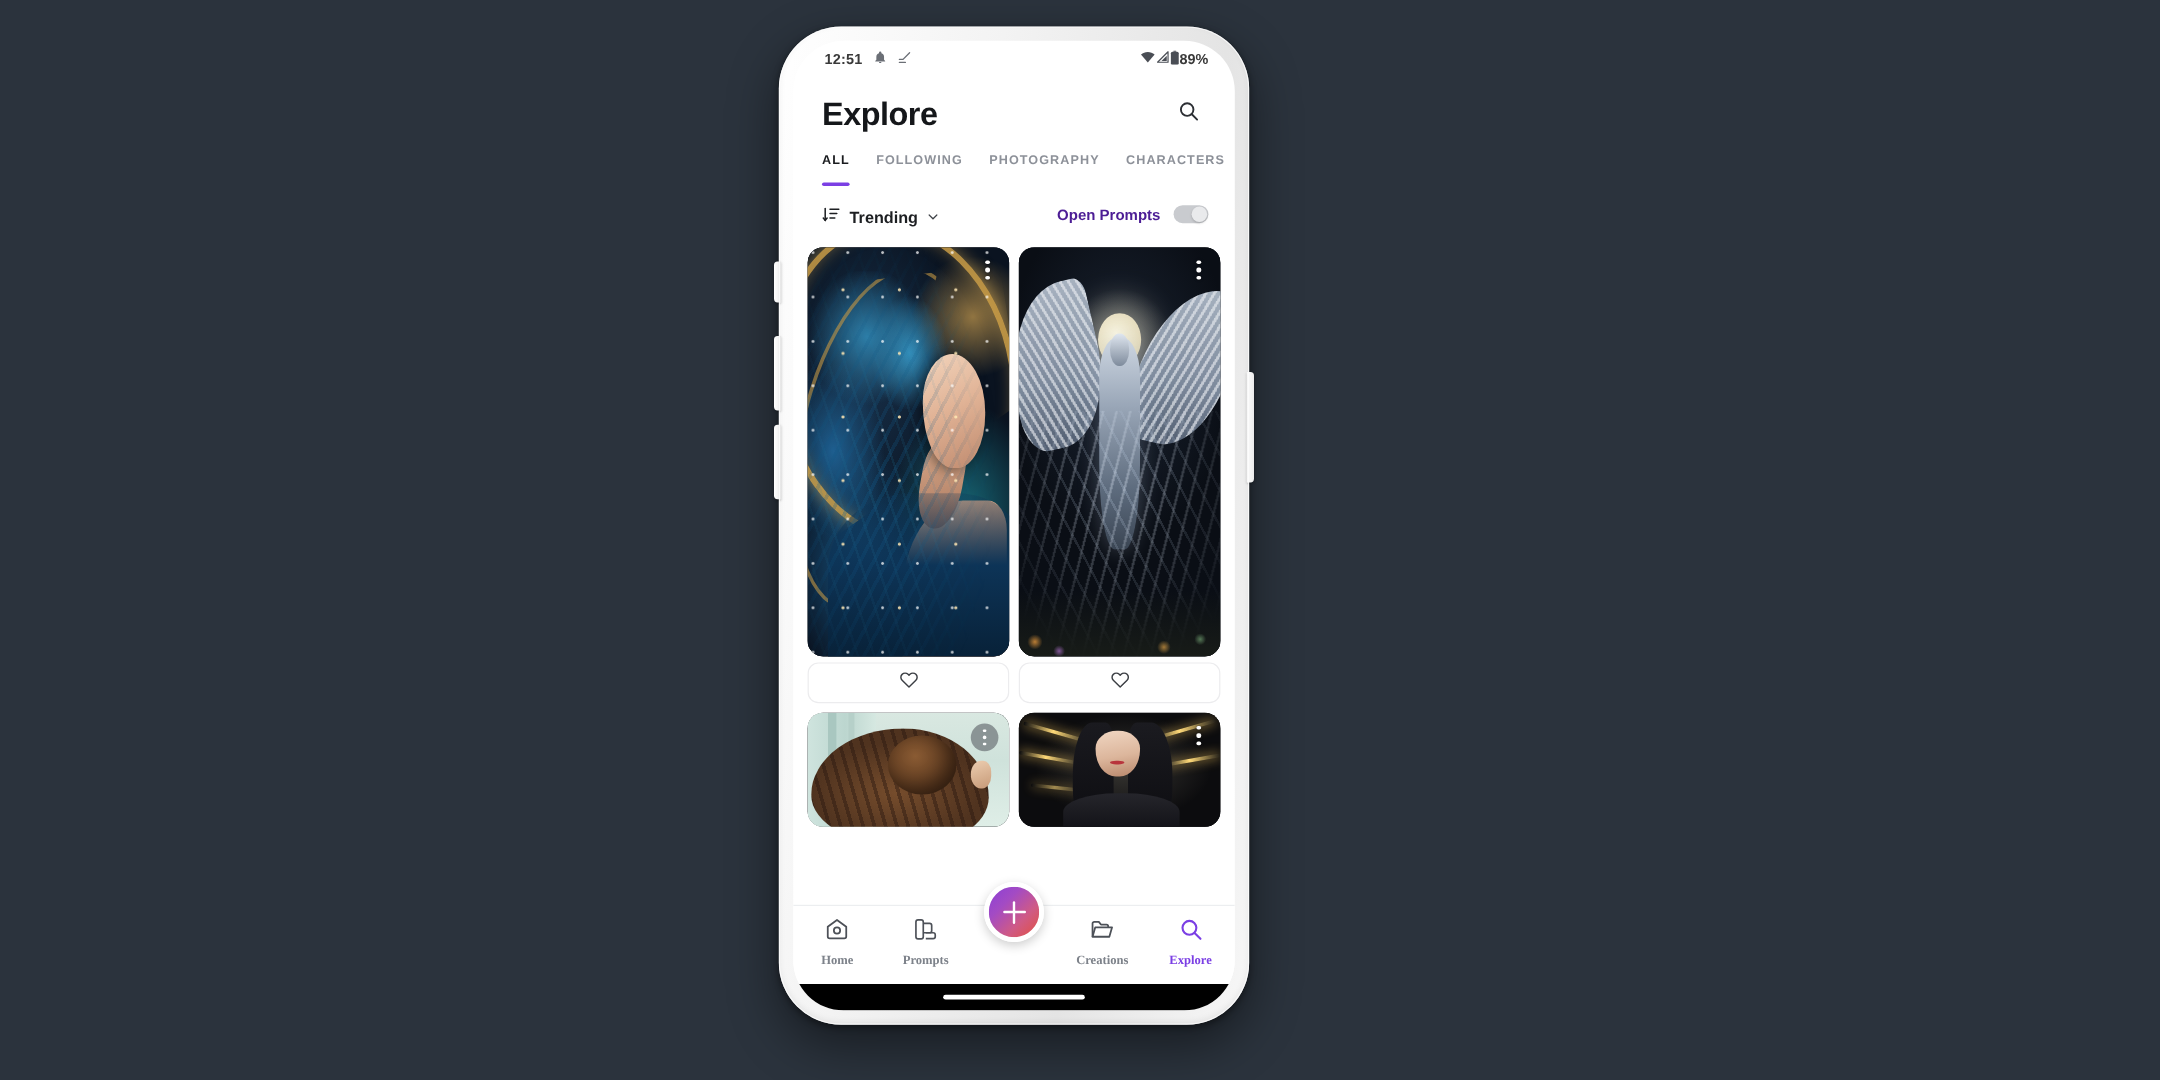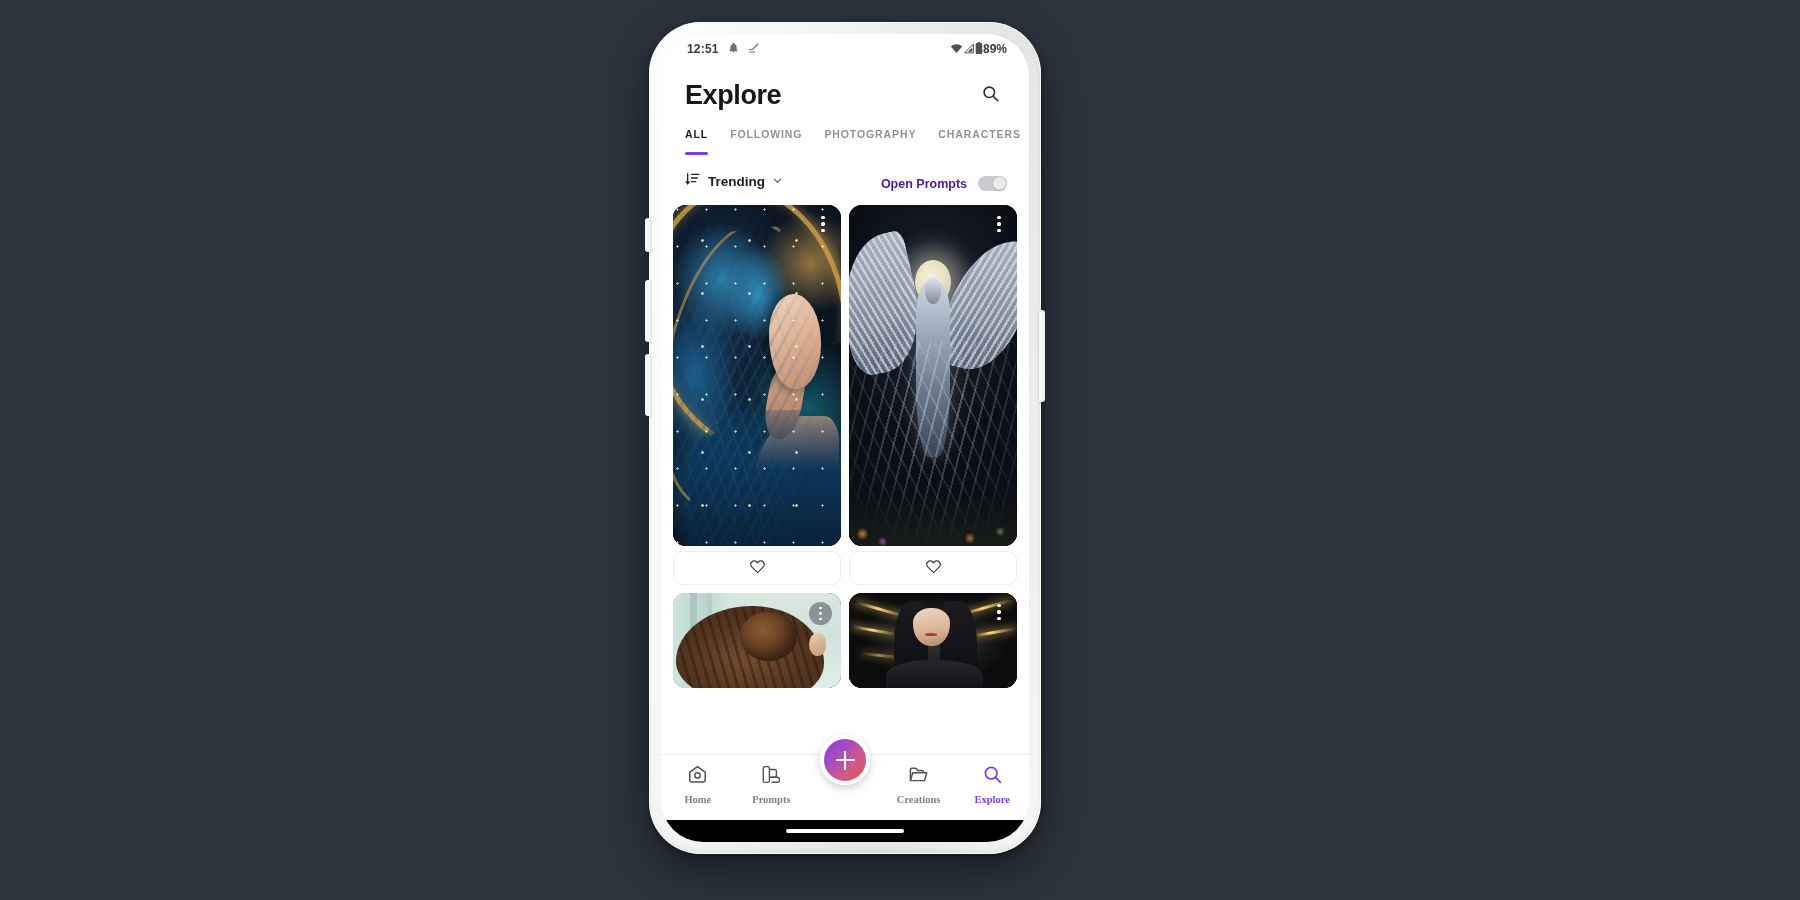--- a/index.html
+++ b/index.html
@@ -93,21 +93,21 @@
     flex: 0 0 auto;
   }
   .tab.active { color: #1a1c1f; }
   .tab.active::after {
     content: ""; position: absolute; left: 0; right: 0; bottom: 0;
     height: 3px; background: #7b3fe4; border-radius: 2px;
   }
 
   
   #filter-row {
-    display: flex; align-items: flex-end;
+    display: flex; align-items: flex-start;
     padding: 16px 22px 14px 24px;
     flex: 0 0 auto;
   }
   #sort-control { display: flex; align-items: center; gap: 7px; cursor: pointer; }
   #sort-label { font-size: 13.5px; font-weight: 600; color: #1d1f22; }
   #open-prompts-group { margin-left: auto; display: flex; align-items: center; gap: 11px; }
   #open-prompts-label { font-size: 12.5px; font-weight: 700; color: #4c1d95; }
   #open-prompts-toggle {
     width: 29px; height: 15px; border-radius: 9px;
     background: #c9cbcf; position: relative; cursor: pointer;

